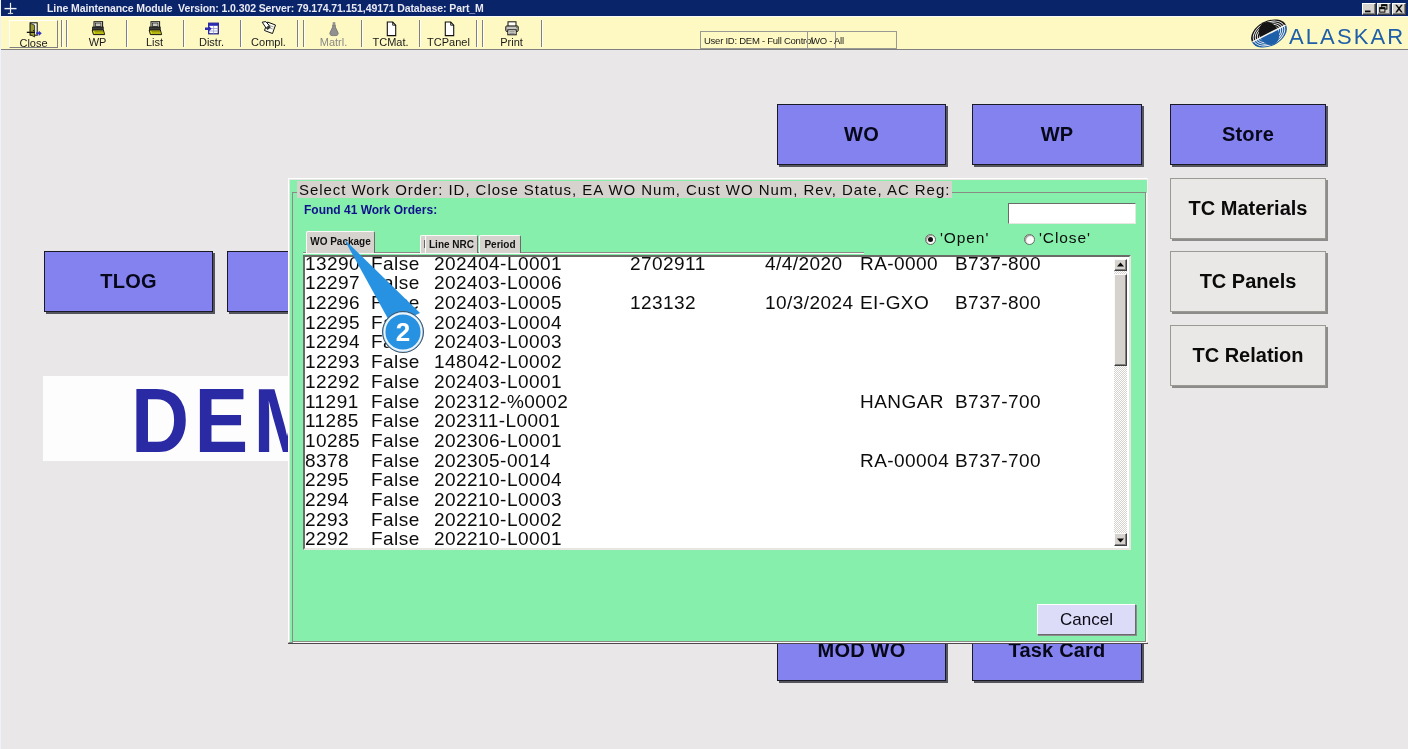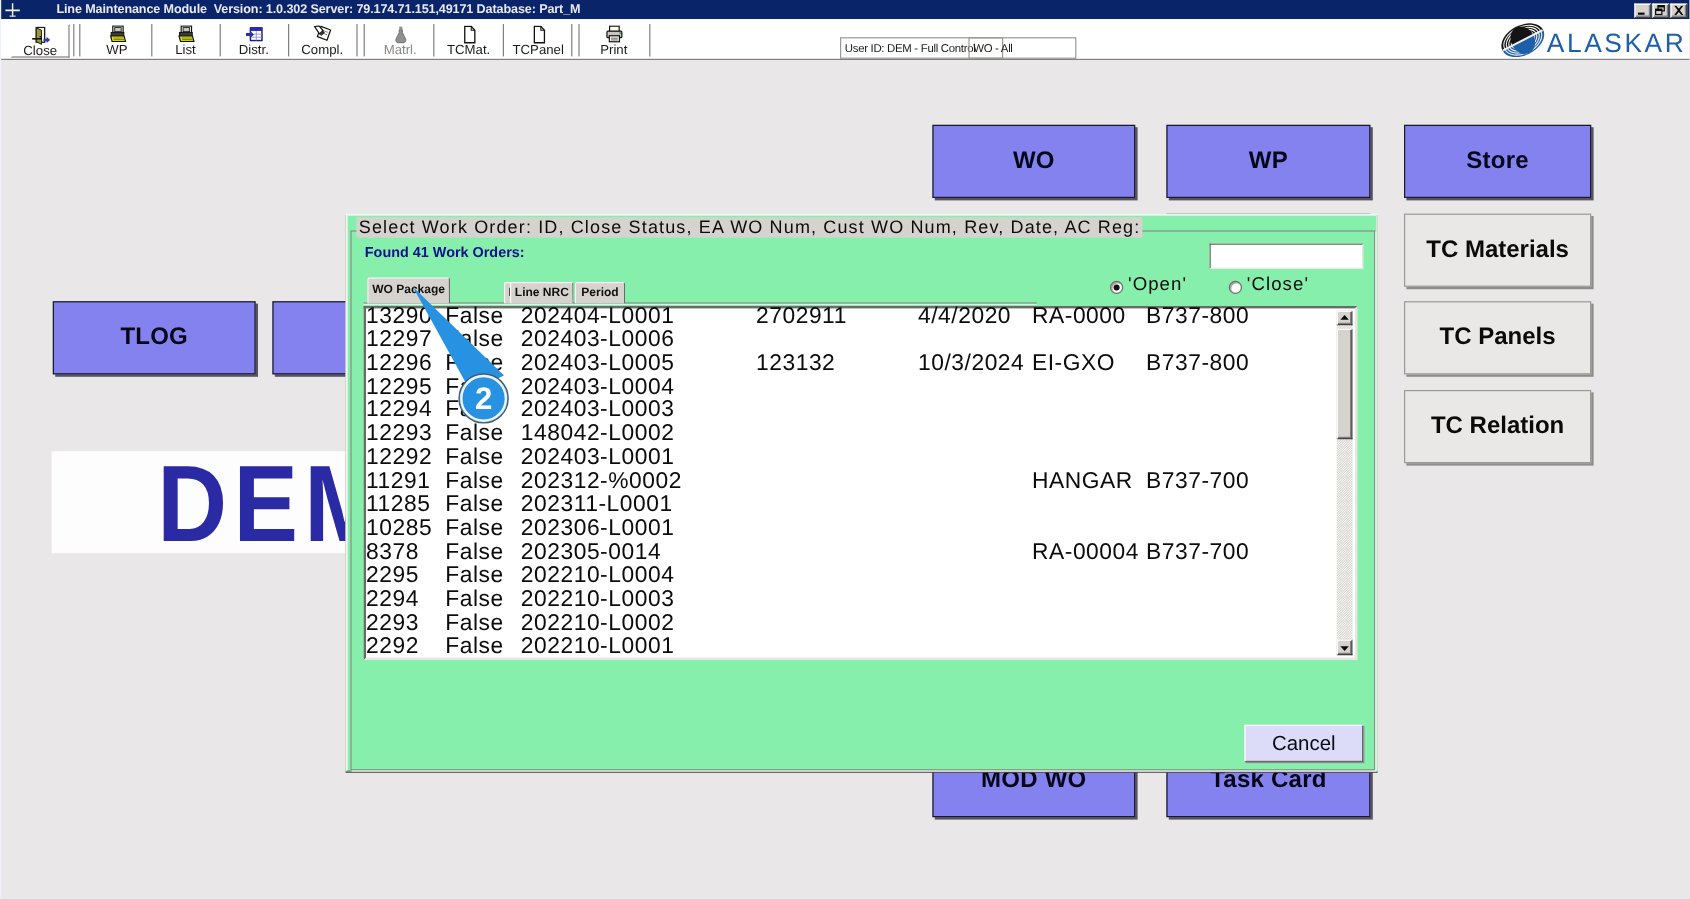--- a/index.html
+++ b/index.html
@@ -6,21 +6,21 @@
   html,body { width:1408px; height:749px; overflow:hidden; }
   body { font-family:"Liberation Sans", sans-serif; background:#eae7e8; position:relative; }
   .abs { position:absolute; }
 
   
   #titlebar { left:0; top:0; width:1408px; height:16px; background:#0a246a; }
   #titletext { left:23px; top:2px; color:#e9e9f2; font-size:10.5px; font-weight:bold; letter-spacing:-0.1px; white-space:nowrap;padding-left:24px; }
   .winbtn { top:3px; width:14px; height:12px; overflow:hidden; line-height:0; background:#d6d3ce; border-top:1px solid #ffffff; border-left:1px solid #ffffff; border-right:1px solid #404040; border-bottom:1px solid #404040; box-shadow:inset -1px -1px 0 #808080; }
 
   
-  #toolbar { left:0; top:16px; width:1408px; height:34px; background:#ffffff; border-bottom:1px solid #808080; box-shadow:inset 0 1px 0 #fbfaf8; }
+  #toolbar { left:0; top:16px; width:1408px; height:34px; background:#fef9c3; border-bottom:1px solid #808080; box-shadow:inset 0 1px 0 #fbfaf8; }
   .tbbtn { top:4px; width:49px; height:28px; text-align:center; color:#1a1a1a; font-size:11px; }
   .tbbtn .ic { position:absolute; left:50%; top:1px; transform:translateX(-50%); width:16px; height:16px; }
   .tbbtn .lb { position:absolute; left:0; right:0; top:16px; }
   .tbbtn.disabled { color:#888884; }
   .raised { border-top:1px solid #ffffff; border-left:1px solid #ffffff; border-right:1px solid #808080; border-bottom:1px solid #808080; }
   .tbsep { top:4px; width:2px; height:27px; border-left:1px solid #808080; border-right:1px solid #ffffff; }
   .statbox { top:15px; height:18px; border:1px solid #9a9a94; font-size:9.5px; letter-spacing:-0.25px; color:#1a1a1a; padding:3px 0 0 3px; white-space:nowrap; overflow:hidden; }
 
   
   .mbtn { width:169px; height:61px; background:#8482ee; border:1px solid #1a1a24;

